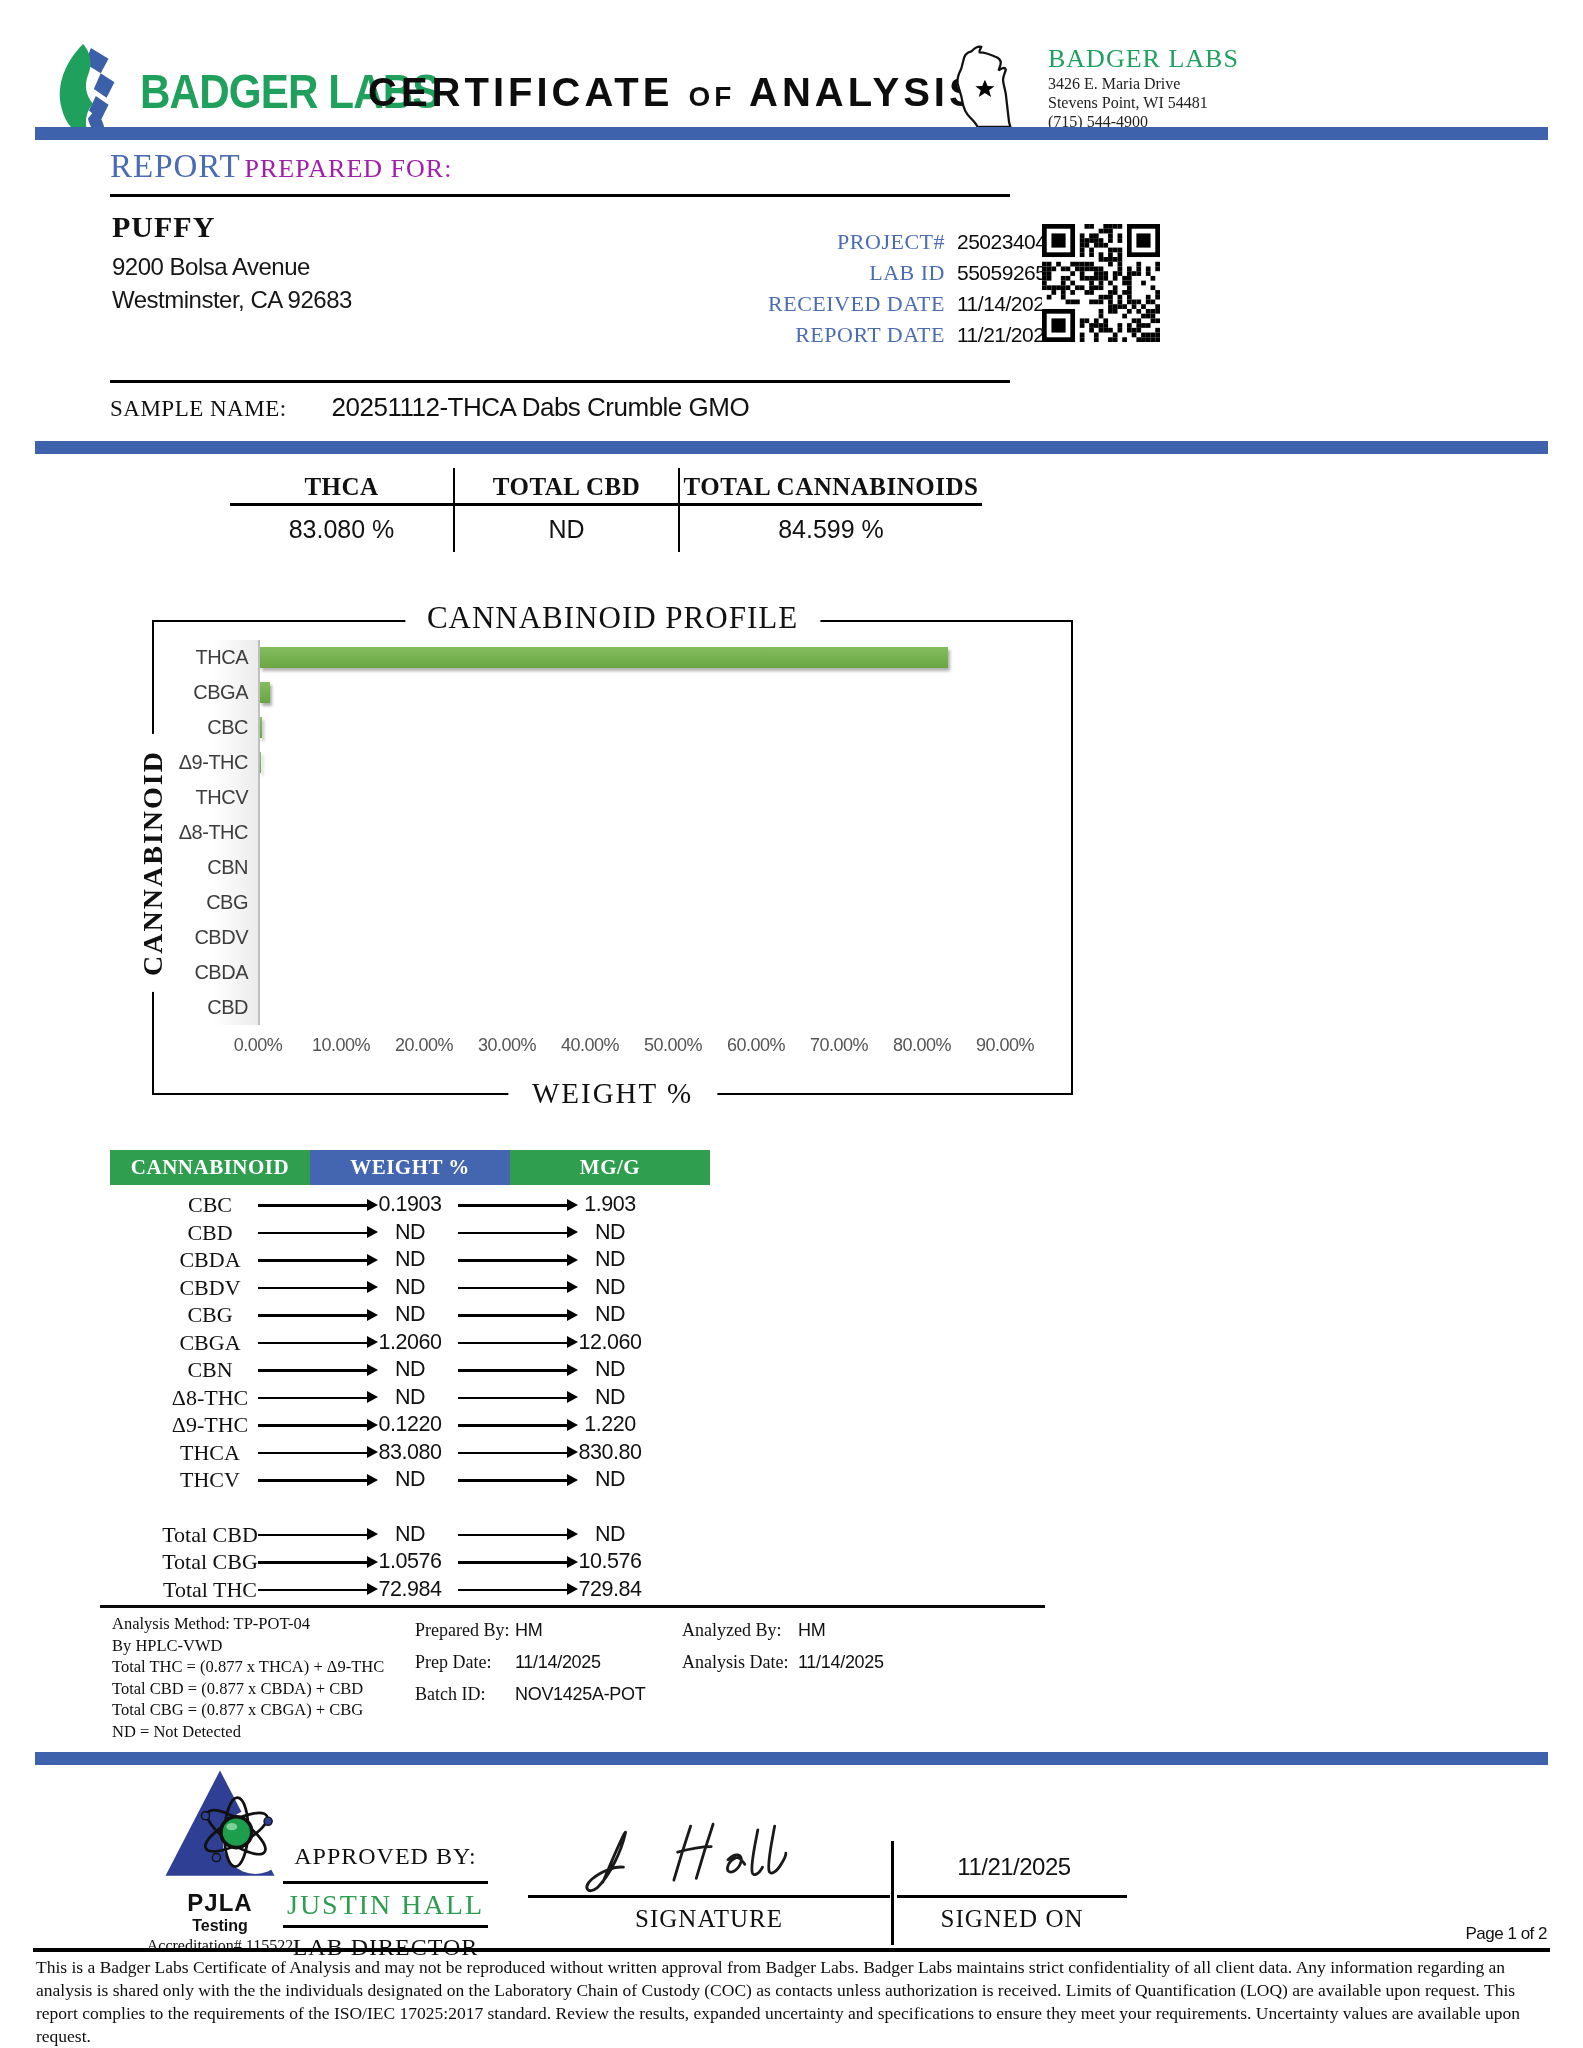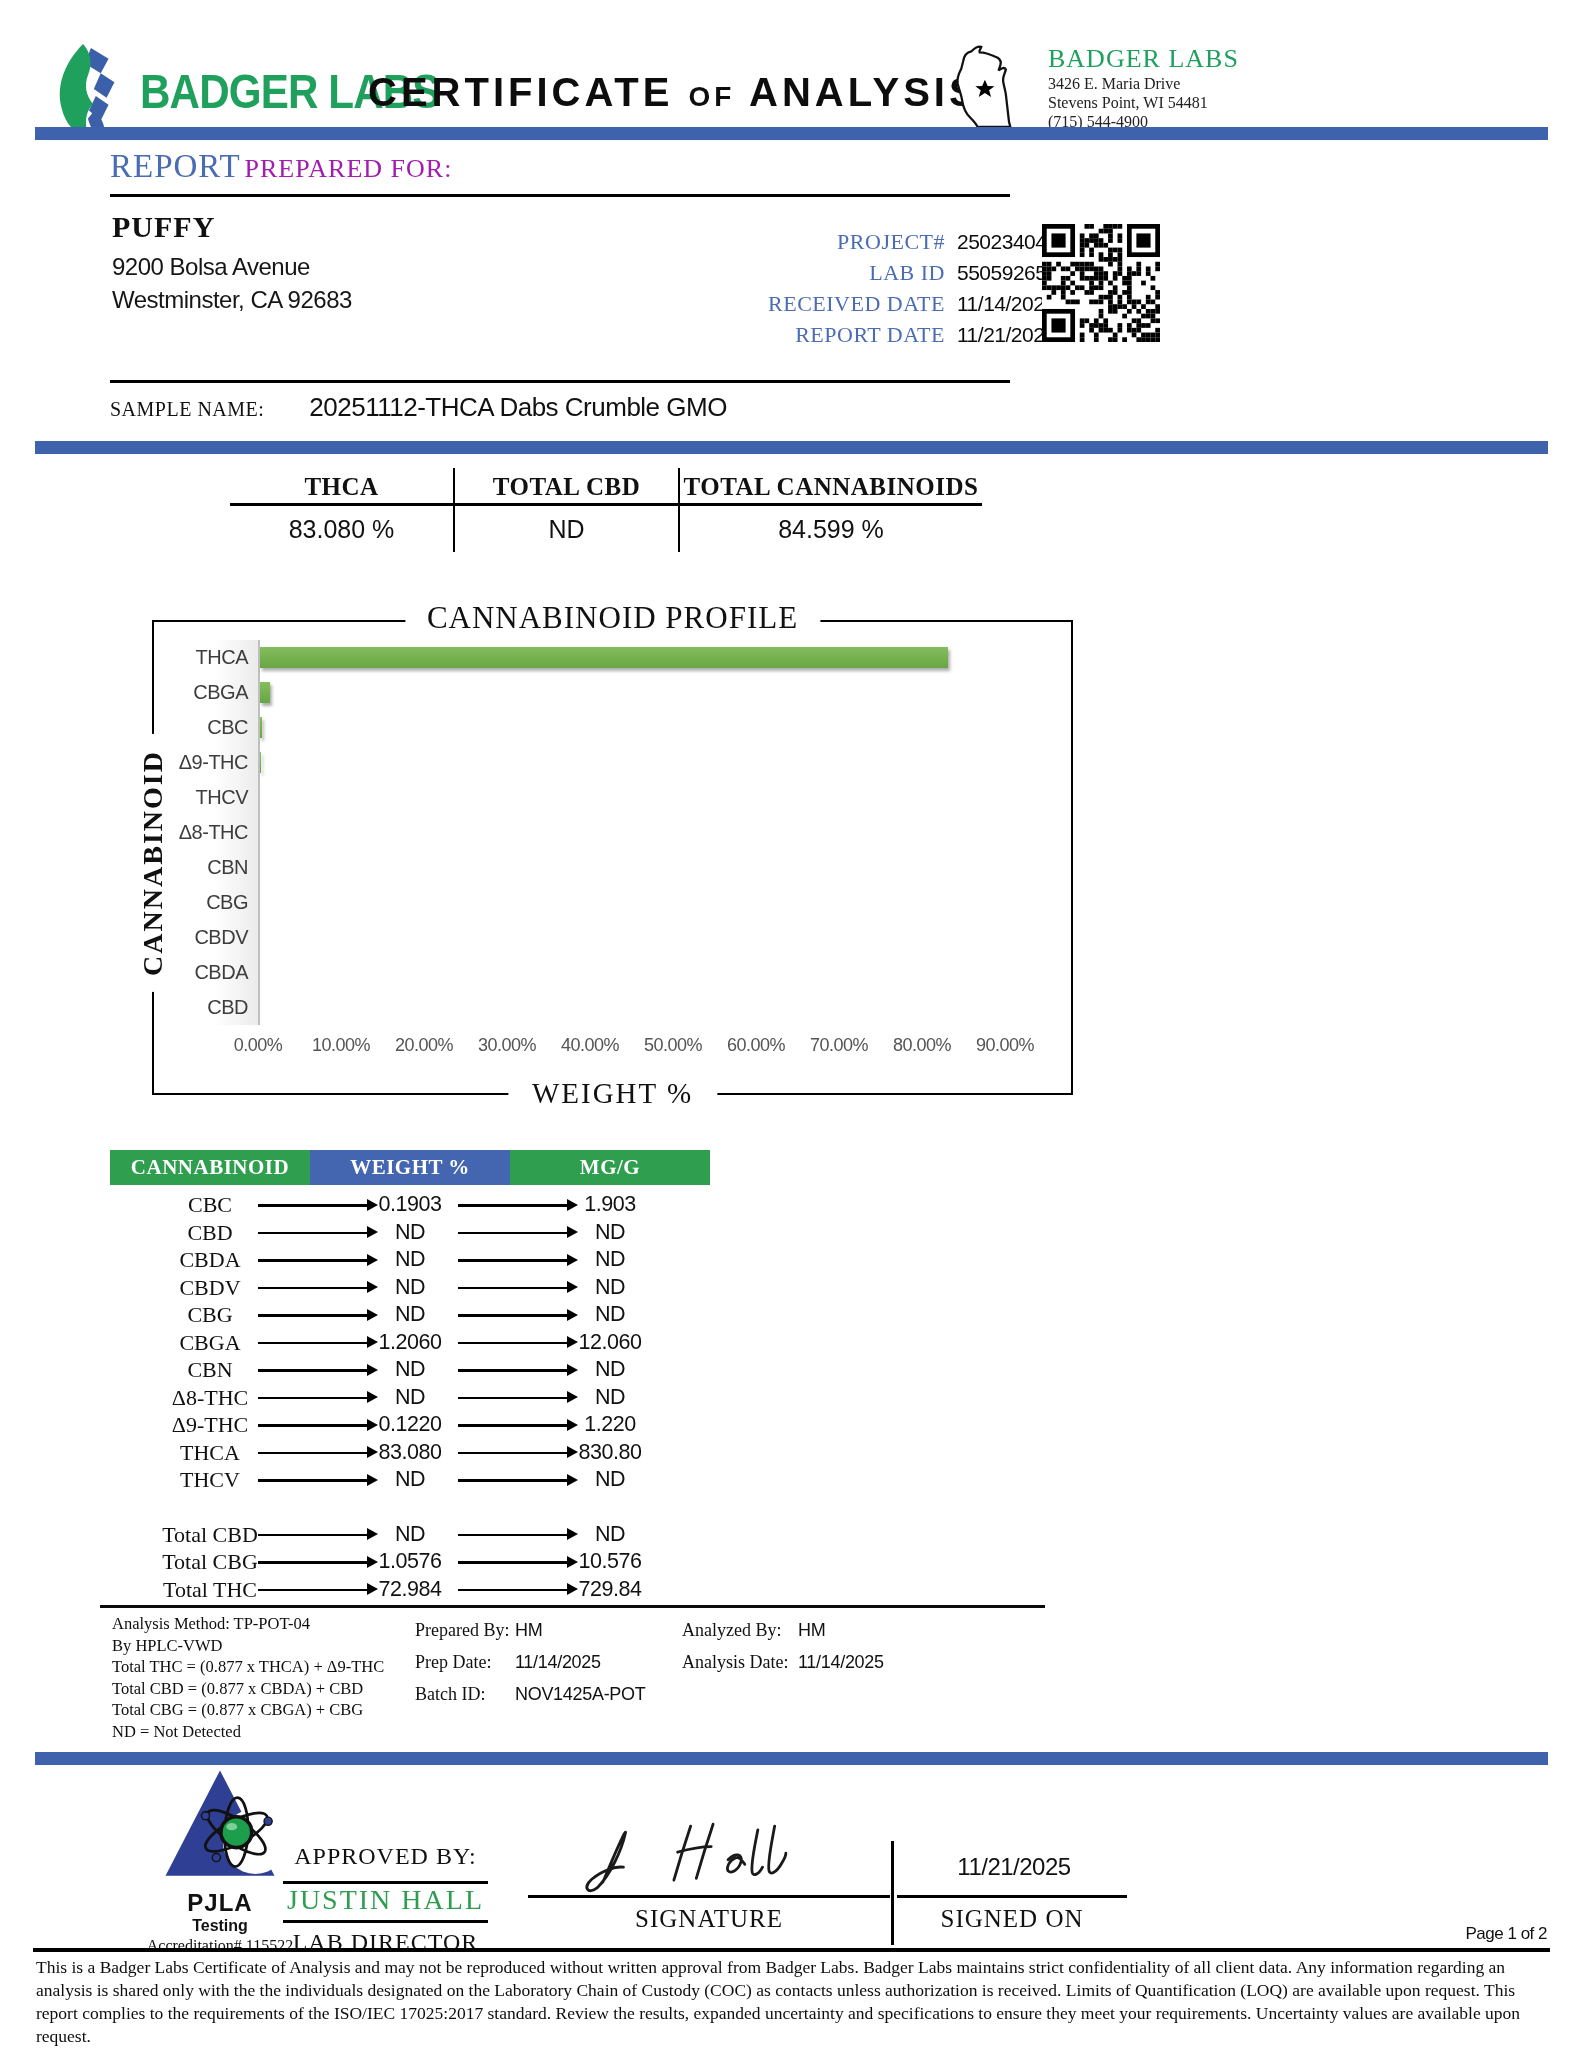--- a/index.html
+++ b/index.html
@@ -30,21 +30,21 @@
   .client { position:absolute; top:210px; left:112px; }
   .client-name { font-weight:bold; font-size:30px; letter-spacing:1px; margin-bottom:6px; }
   .client-addr { font-family:"Liberation Sans",sans-serif; font-size:24px; line-height:33px; letter-spacing:-0.5px; color:#161616; }
   #report-fields { position:absolute; top:226px; left:600px; display:grid; grid-template-columns:345px 150px; column-gap:12px; }
   .f-label { font-size:22px; color:#4a6cb3; text-align:right; line-height:31px; letter-spacing:0.5px; }
   .f-value { font-family:"Liberation Sans",sans-serif; font-size:21px; line-height:31px; letter-spacing:-0.5px; color:#0c0c0c; }
   #qr { position:absolute; top:224px; left:1042px; width:118px; height:118px; }
 
   #sample-line { position:absolute; top:380px; left:110px; width:900px; height:3px; background:#000; }
   .sample-row { position:absolute; top:392px; left:110px; display:flex; align-items:baseline; }
-  .sample-label { font-size:20px; letter-spacing:0.5px; }
+  .sample-label { font-size:23px; letter-spacing:0.5px; }
   .sample-value { font-family:"Liberation Sans",sans-serif; font-size:26px; letter-spacing:-0.5px; margin-left:45px; }
 
   
   #summary { position:absolute; top:468px; left:230px; width:752px; display:grid; grid-template-columns:225px 225px 302px; }
   .sum-cell { }
   .sum-cell.divider { border-right:2.5px solid #000; }
   .sum-label { height:38px; line-height:38px; text-align:center; font-weight:bold; font-size:25px; border-bottom:3px solid #000; letter-spacing:0.5px; }
   .sum-value { height:46px; line-height:46px; text-align:center; font-family:"Liberation Sans",sans-serif; font-size:25px; }
 
   
@@ -92,21 +92,21 @@
   .kv-value { font-family:"Liberation Sans",sans-serif; font-size:18px; letter-spacing:-0.3px; padding-left:4px; }
 
   
   #footer { position:absolute; top:1765px; left:0; width:1583px; height:195px; }
   .pjla { position:absolute; left:90px; width:260px; text-align:center; }
   .pjla-name { font-family:"Liberation Sans",sans-serif; font-weight:bold; font-size:24px; letter-spacing:1px; margin-top:2px; }
   .pjla-testing { font-family:"Liberation Sans",sans-serif; font-weight:bold; font-size:16px; }
   .pjla-accred { font-size:16px; margin-top:2px; }
   .approved { position:absolute; left:283px; width:205px; top:78px; text-align:center; }
   .app-label { font-size:24px; letter-spacing:1px; border-bottom:3px solid #000; padding-bottom:11px; }
-  .app-name { font-size:28px; color:#2d9e50; letter-spacing:2px; border-bottom:3px solid #000; padding-bottom:4px; }
+  .app-name { font-size:28px; color:#2d9e50; letter-spacing:2px; margin-top:5px; border-bottom:3px solid #000; padding-bottom:4px; }
   .app-title { font-size:24px; letter-spacing:1px; margin-top:6px; }
   .sig-img { position:absolute; left:540px; top:48px; }
   .sig-line { position:absolute; left:528px; top:130px; width:362px; height:3px; background:#000; }
   .sig-label { position:absolute; left:528px; top:140px; width:362px; text-align:center; font-size:25px; letter-spacing:1px; }
   .vline { position:absolute; left:891px; top:76px; width:3px; height:104px; background:#000; }
   .signed-date { position:absolute; left:900px; top:88px; width:228px; text-align:center;
                  font-family:"Liberation Sans",sans-serif; font-size:24px; letter-spacing:-0.5px; }
   .signed-line { position:absolute; left:897px; top:130px; width:230px; height:3px; background:#000; }
   .signed-label { position:absolute; left:897px; top:140px; width:230px; text-align:center; font-size:25px; letter-spacing:1px; }
 

